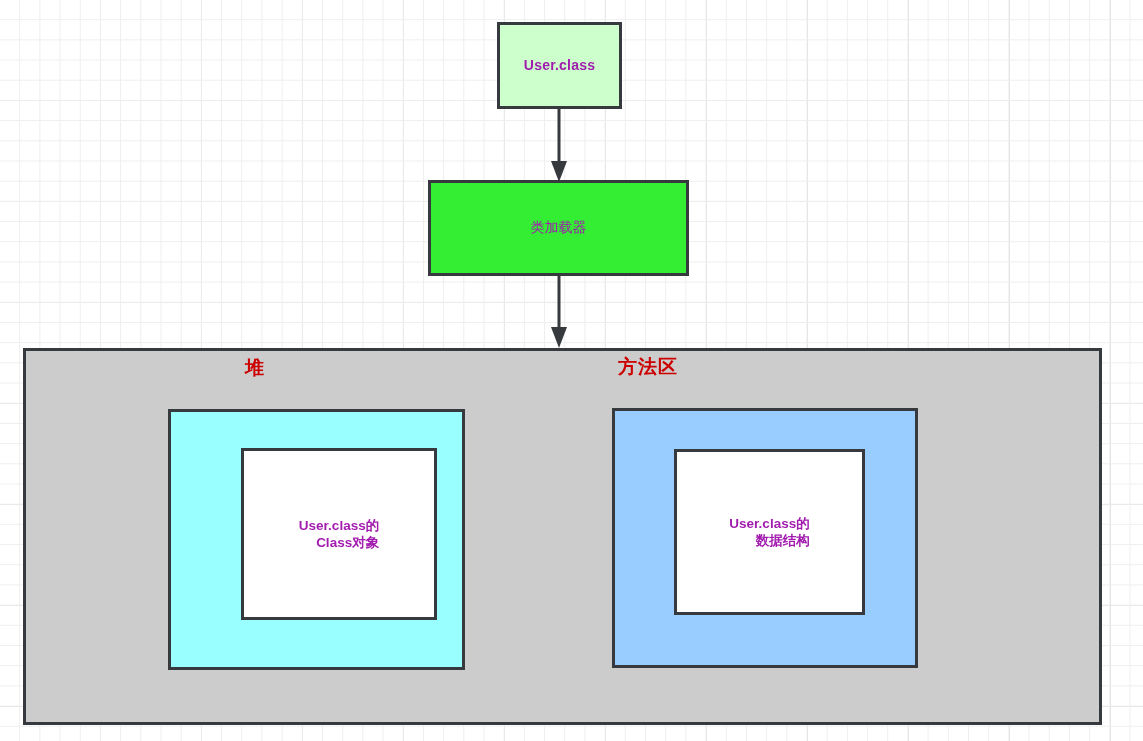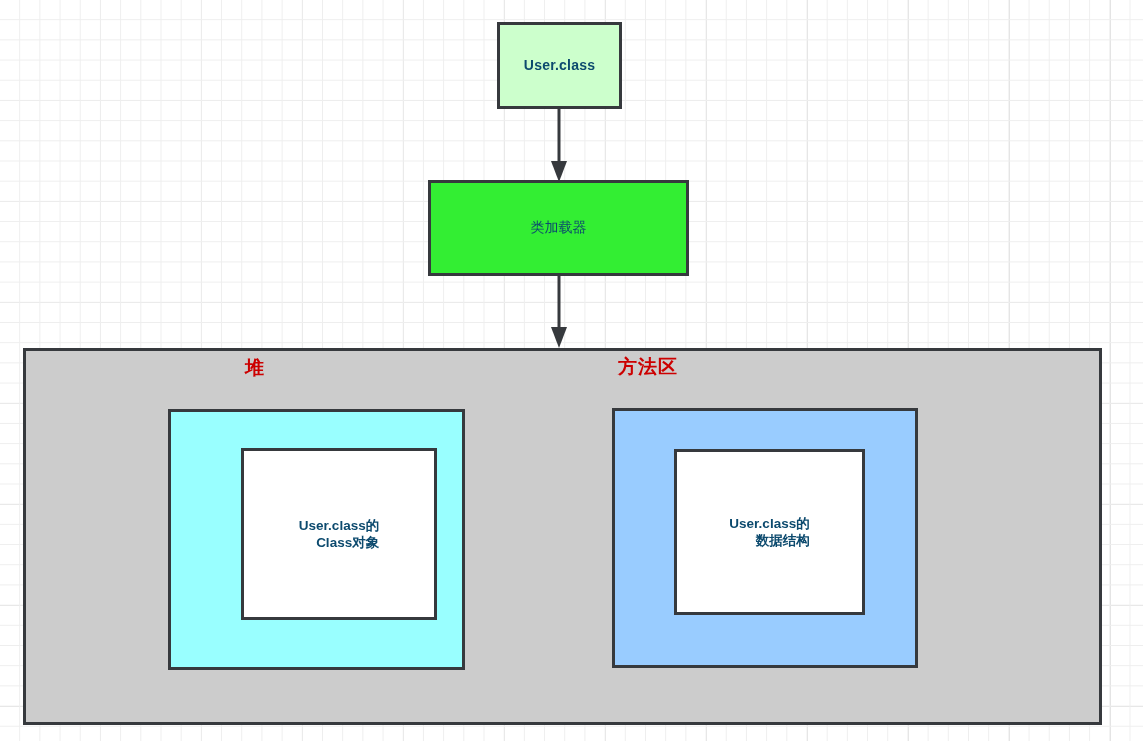--- a/index.html
+++ b/index.html
@@ -35,21 +35,21 @@
 
   
   .box {
     position: absolute;
     box-sizing: border-box;
     border: 3px solid #36393d;
     display: flex;
     align-items: center;
     justify-content: center;
     text-align: center;
-    color: #0c4a6e;
+    color: #a21caf;
   }
 
   .box-label {
     line-height: 1.28;
     white-space: pre-line;
   }
 
   
   #user-class-box {
     left: 497px;  top: 22px;

